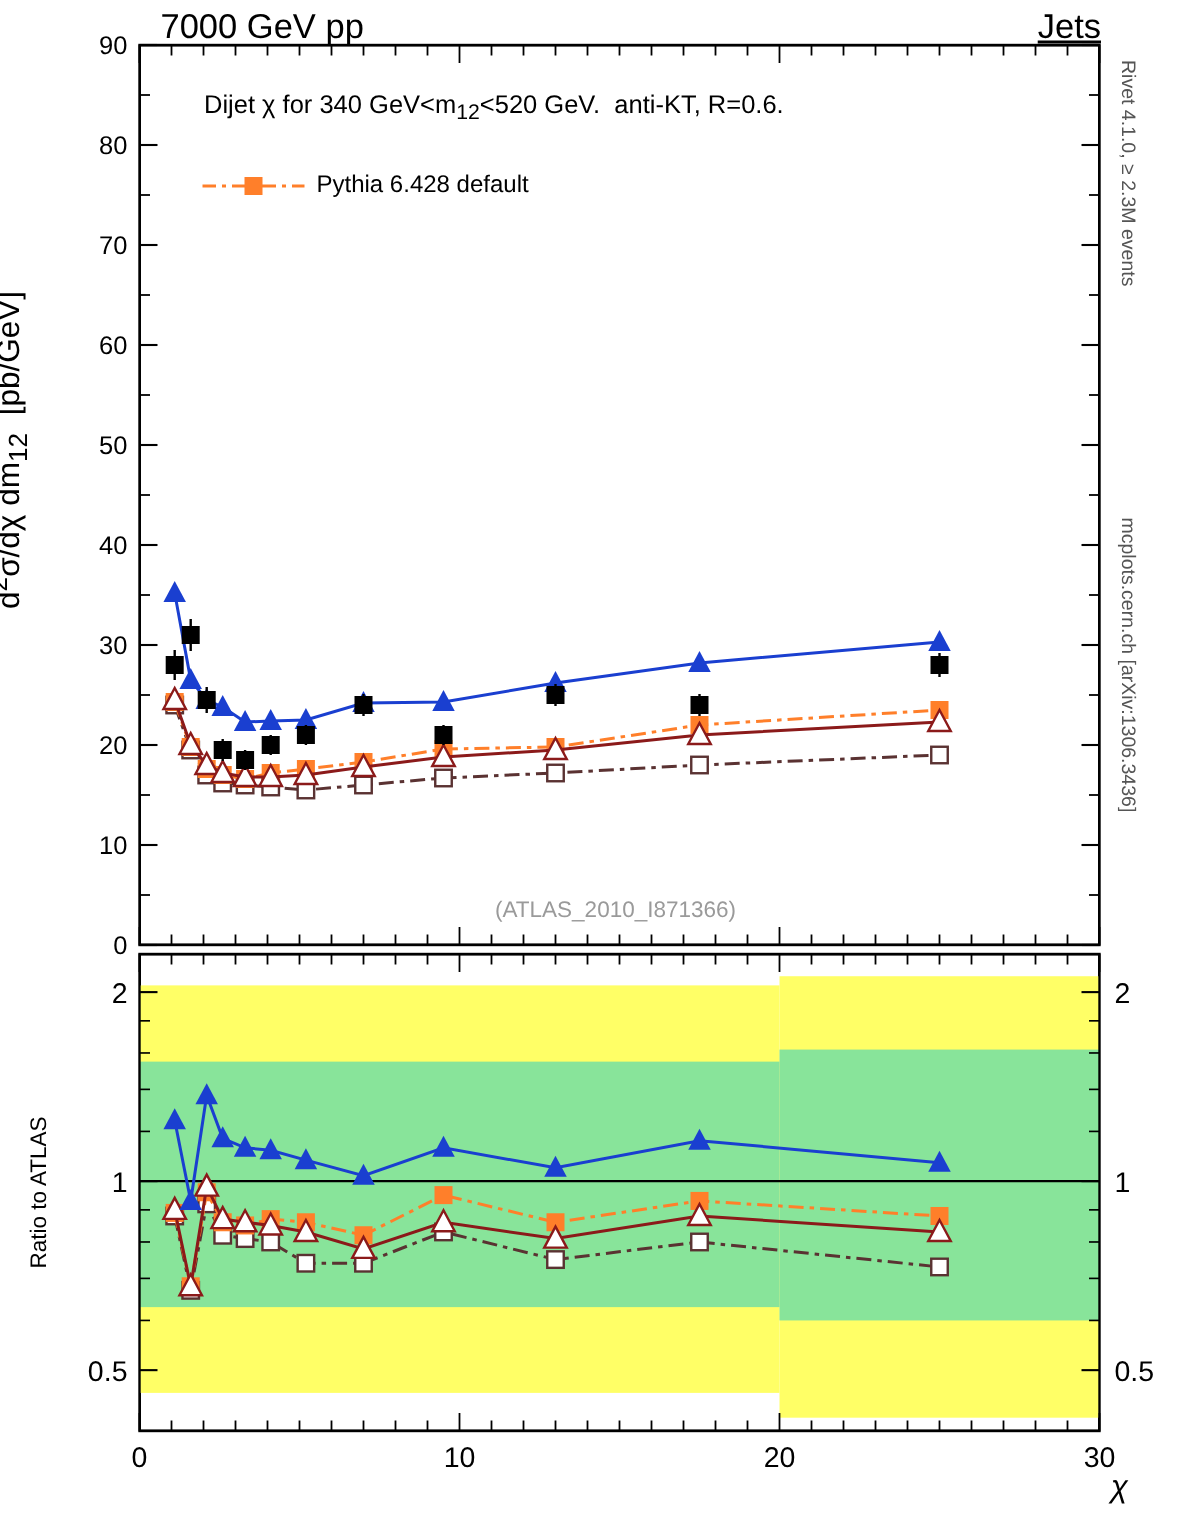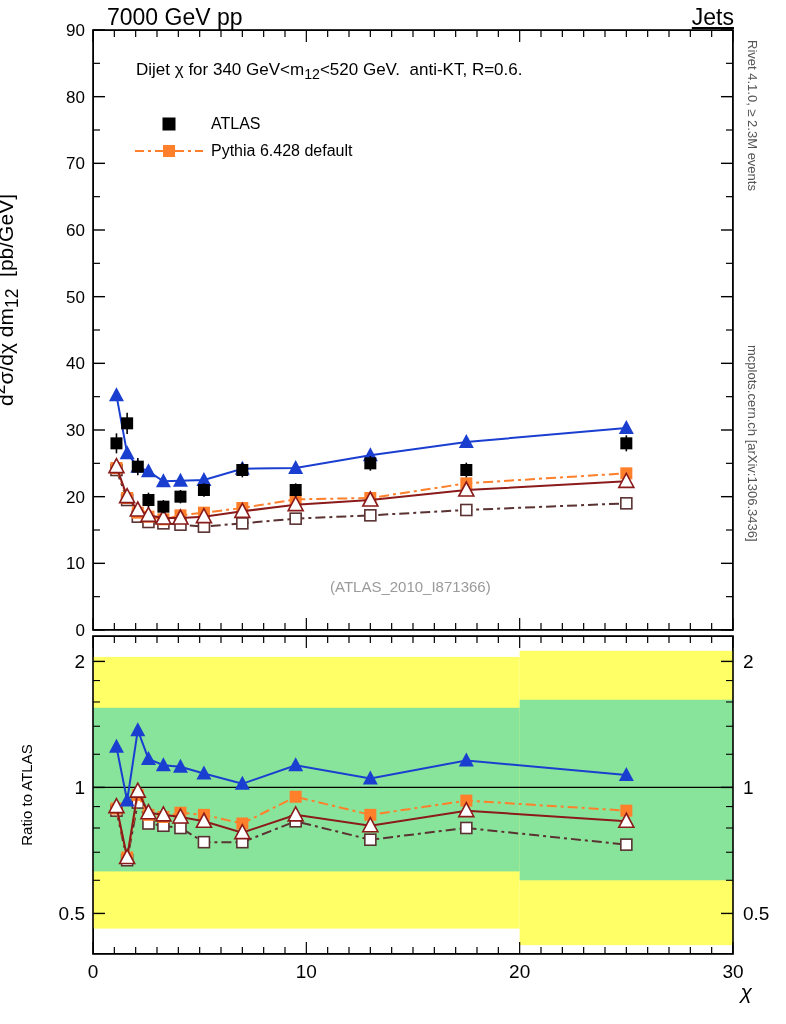--- a/index.html
+++ b/index.html
@@ -15,21 +15,21 @@
 
   
   #main-frame{position:absolute;left:93px;top:30px;width:640px;height:600px;border:1.6px solid #000;box-sizing:border-box;}
   #ratio-frame{position:absolute;left:93px;top:636px;width:640px;height:318px;border:1.6px solid #000;box-sizing:border-box;}
 
   #ylabel{position:absolute;left:6px;top:300px;transform:translate(-50%,-50%) rotate(-90deg);font-size:21px;white-space:nowrap;}
   #ylabel-ratio{position:absolute;left:26px;top:795px;transform:translate(-50%,-50%) rotate(-90deg);font-size:15px;white-space:nowrap;}
   #xlabel{position:absolute;right:34px;top:980px;font-size:21px;font-style:italic;}
 
   #plot-title{position:absolute;left:136px;top:60px;font-size:17px;white-space:nowrap;}
-  #watermark{position:absolute;left:330px;top:578px;font-size:15px;color:#9a9a9a;white-space:nowrap;}
+  #watermark{position:absolute;left:330px;top:598px;font-size:15px;color:#9a9a9a;white-space:nowrap;}
 
   
   #legend{position:absolute;left:135px;top:110px;font-size:16px;}
   .lgrow{height:27px;display:flex;align-items:center;}
   .lgsym{width:68px;height:20px;position:relative;margin-right:8px;}
   .lgline{position:absolute;left:0;top:9px;width:68px;height:2px;}
   .lgmark{position:absolute;left:34px;top:10px;transform:translate(-50%,-50%);}
   .sq{width:13px;height:13px;background:#000;}
   .osq{width:11px;height:11px;border:1.6px solid;background:#fff;box-sizing:border-box;}
   .fsq{width:12px;height:12px;}
@@ -55,26 +55,20 @@
 
   <div id="main-frame"></div>
   <div id="ratio-frame"></div>
 
   <div id="plot-title">
     Dijet χ for 340 GeV&lt;m<sub>12</sub>&lt;520 GeV.&nbsp; anti-KT, R=0.6.
   </div>
   <div id="watermark">(ATLAS_2010_I871366)</div>
 
   <div id="legend">
-    <div class="lgrow">
-      <span class="lgsym">
-        <span class="lgmark sq"></span>
-      </span>
-      <span>ATLAS</span>
-    </div>
     <div class="lgrow">
       <span class="lgsym">
         <span class="lgline" style="background:repeating-linear-gradient(90deg,#ff7f2a 0 9px,transparent 9px 13px,#ff7f2a 13px 16px,transparent 16px 20px);"></span>
         <span class="lgmark fsq" style="background:#ff7f2a;"></span>
       </span>
       <span>Pythia 6.428 default</span>
     </div>
   </div>
 
   <svg id="gfx" width="786" height="1024">

